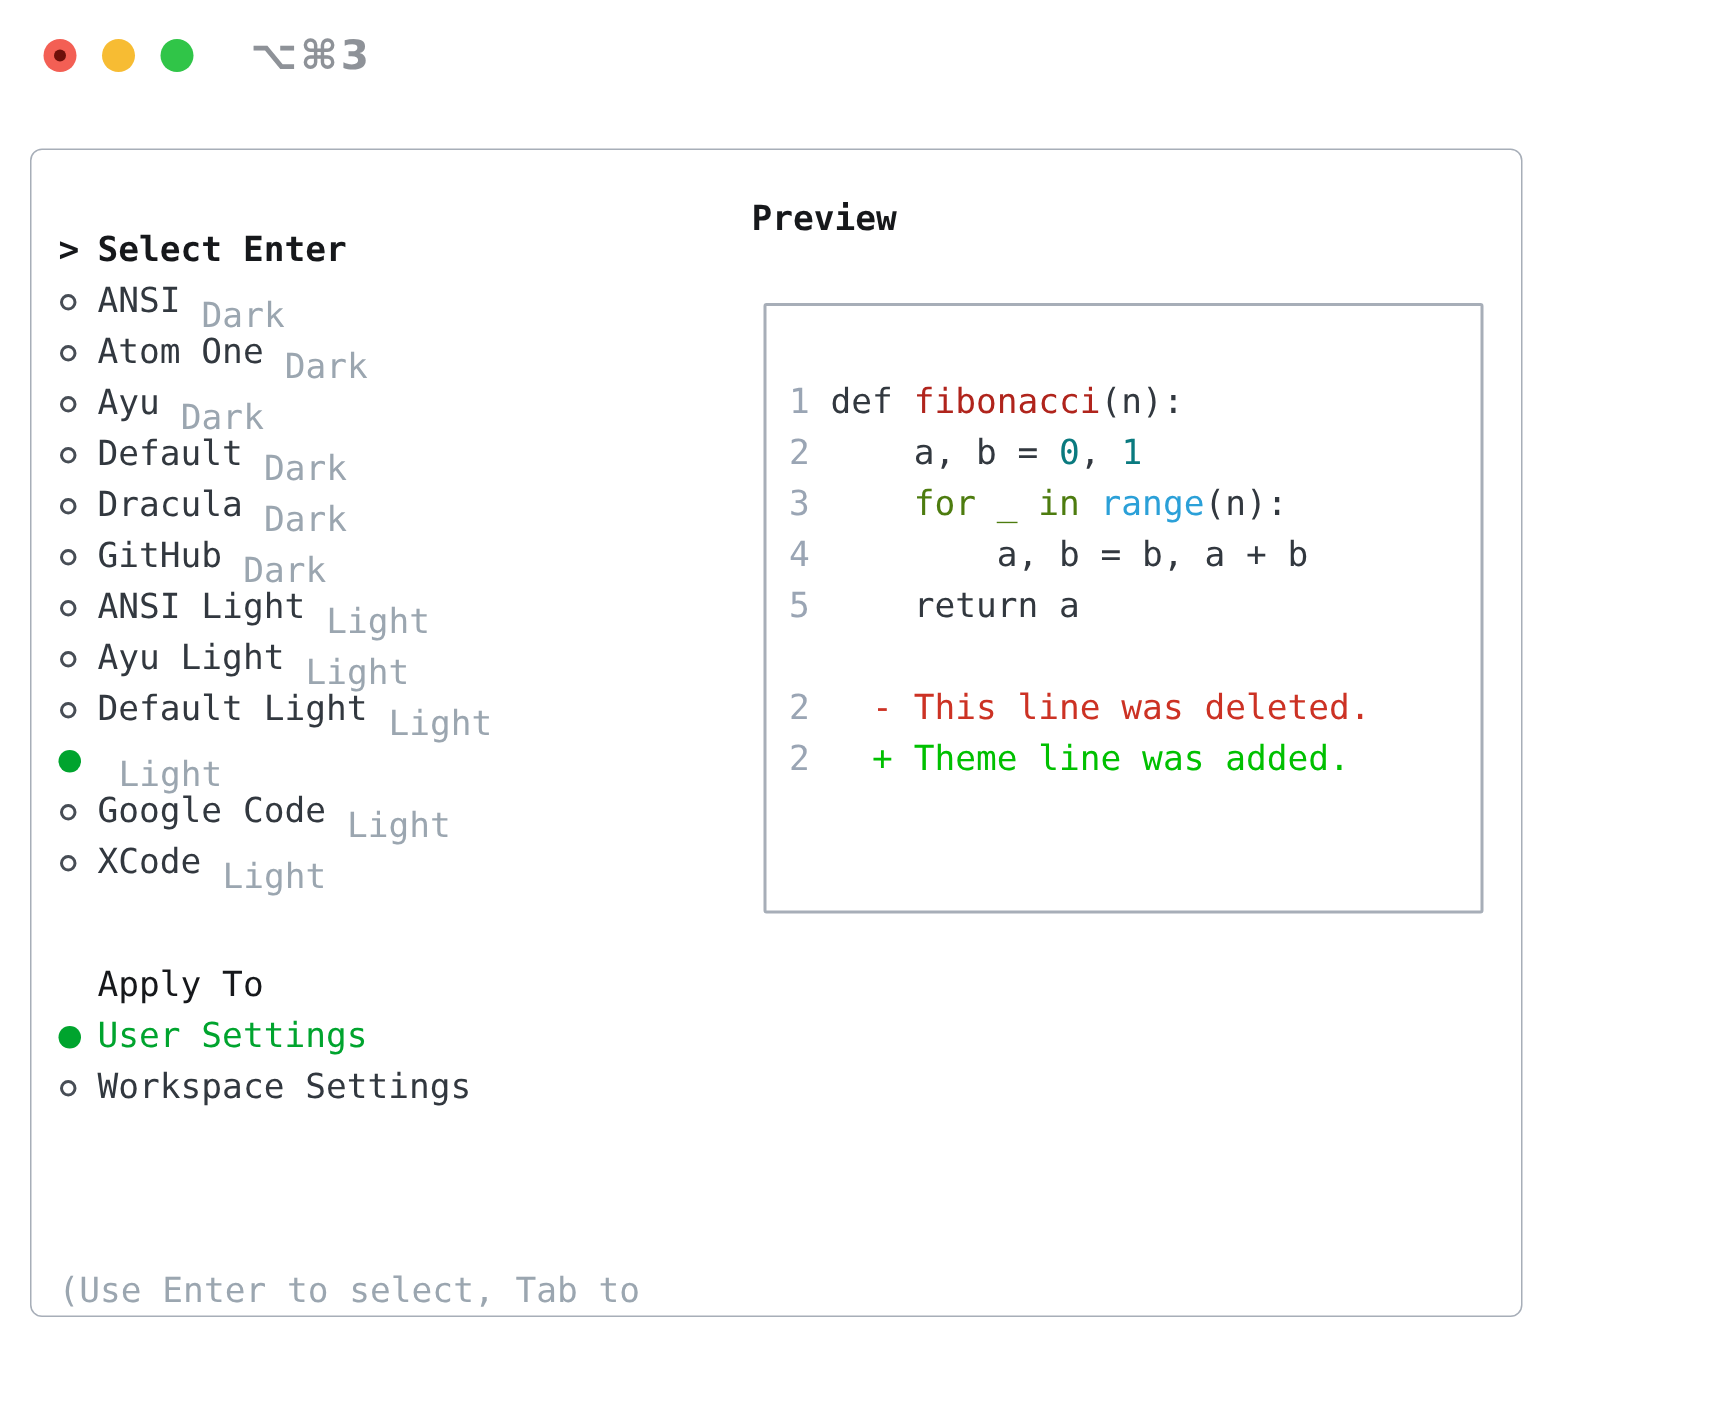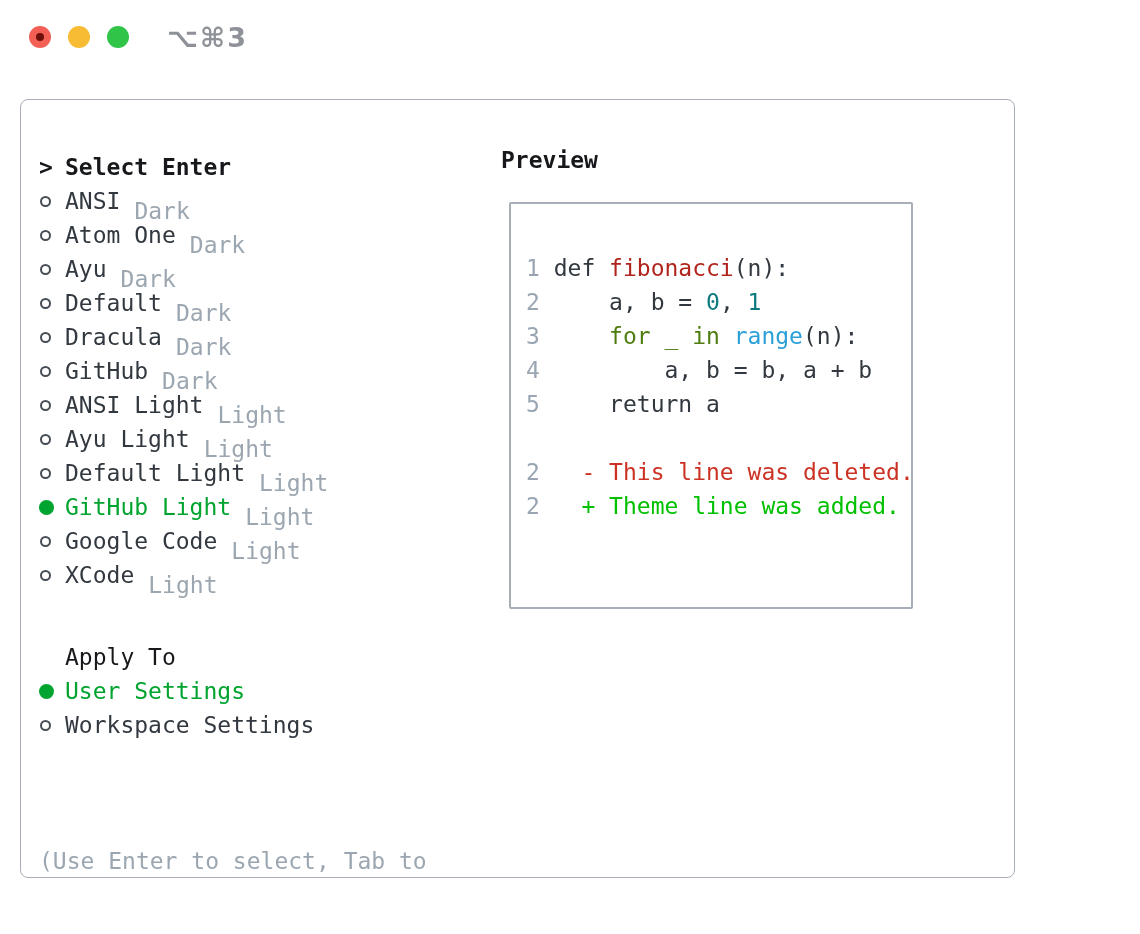--- a/index.html
+++ b/index.html
@@ -55,26 +55,26 @@
   .plain-header { color: var(--text_black); }
   .theme-name { color: var(--text_dark); white-space: pre; }
   .theme-name.selected { color: var(--selection_green); }
   .variant { color: var(--text_muted); margin-left: 14px; white-space: pre; margin-top: 20px; }
   .apply-section { margin-top: 48px; }
   .option-label { color: var(--text_dark); white-space: pre; }
   .option-label.selected { color: var(--selection_green); }
   .hint { margin-top: 34px; color: var(--text_muted); font-size: 23px; line-height: 34px; white-space: pre; }
   
   .preview-header {
-    position: absolute; left: 480px; top: 47px;
+    position: absolute; left: 480px; top: 33px;
     font-size: 23px; font-weight: bold; color: var(--text_black);
   }
   .preview-box {
     position: absolute; left: 488px; top: 102px;
-    width: 404px; height: 407px;
+    width: 480px; height: 407px;
     border: 2px solid var(--border); border-radius: 2px;
     background: #ffffff;
     padding: 47px 0 0 15px;
     overflow: hidden;
   }
   .code-line { font-size: 23px; line-height: 34px; white-space: pre; min-height: 34px; }
 </style>
 </head>
 <body>
 
@@ -157,21 +157,20 @@
             <span class="icon-slot">
               <span class="radio"></span>
             </span>
             <span class="theme-name">Default Light</span>
             <span class="variant">Light</span>
           </div>
           <div class="row">
             <span class="icon-slot">
               <span class="radio filled"></span>
             </span>
-            <span class="theme-name selected">GitHub Light</span>
             <span class="variant">Light</span>
           </div>
           <div class="row">
             <span class="icon-slot">
               <span class="radio"></span>
             </span>
             <span class="theme-name">Google Code</span>
             <span class="variant">Light</span>
           </div>
           <div class="row">

